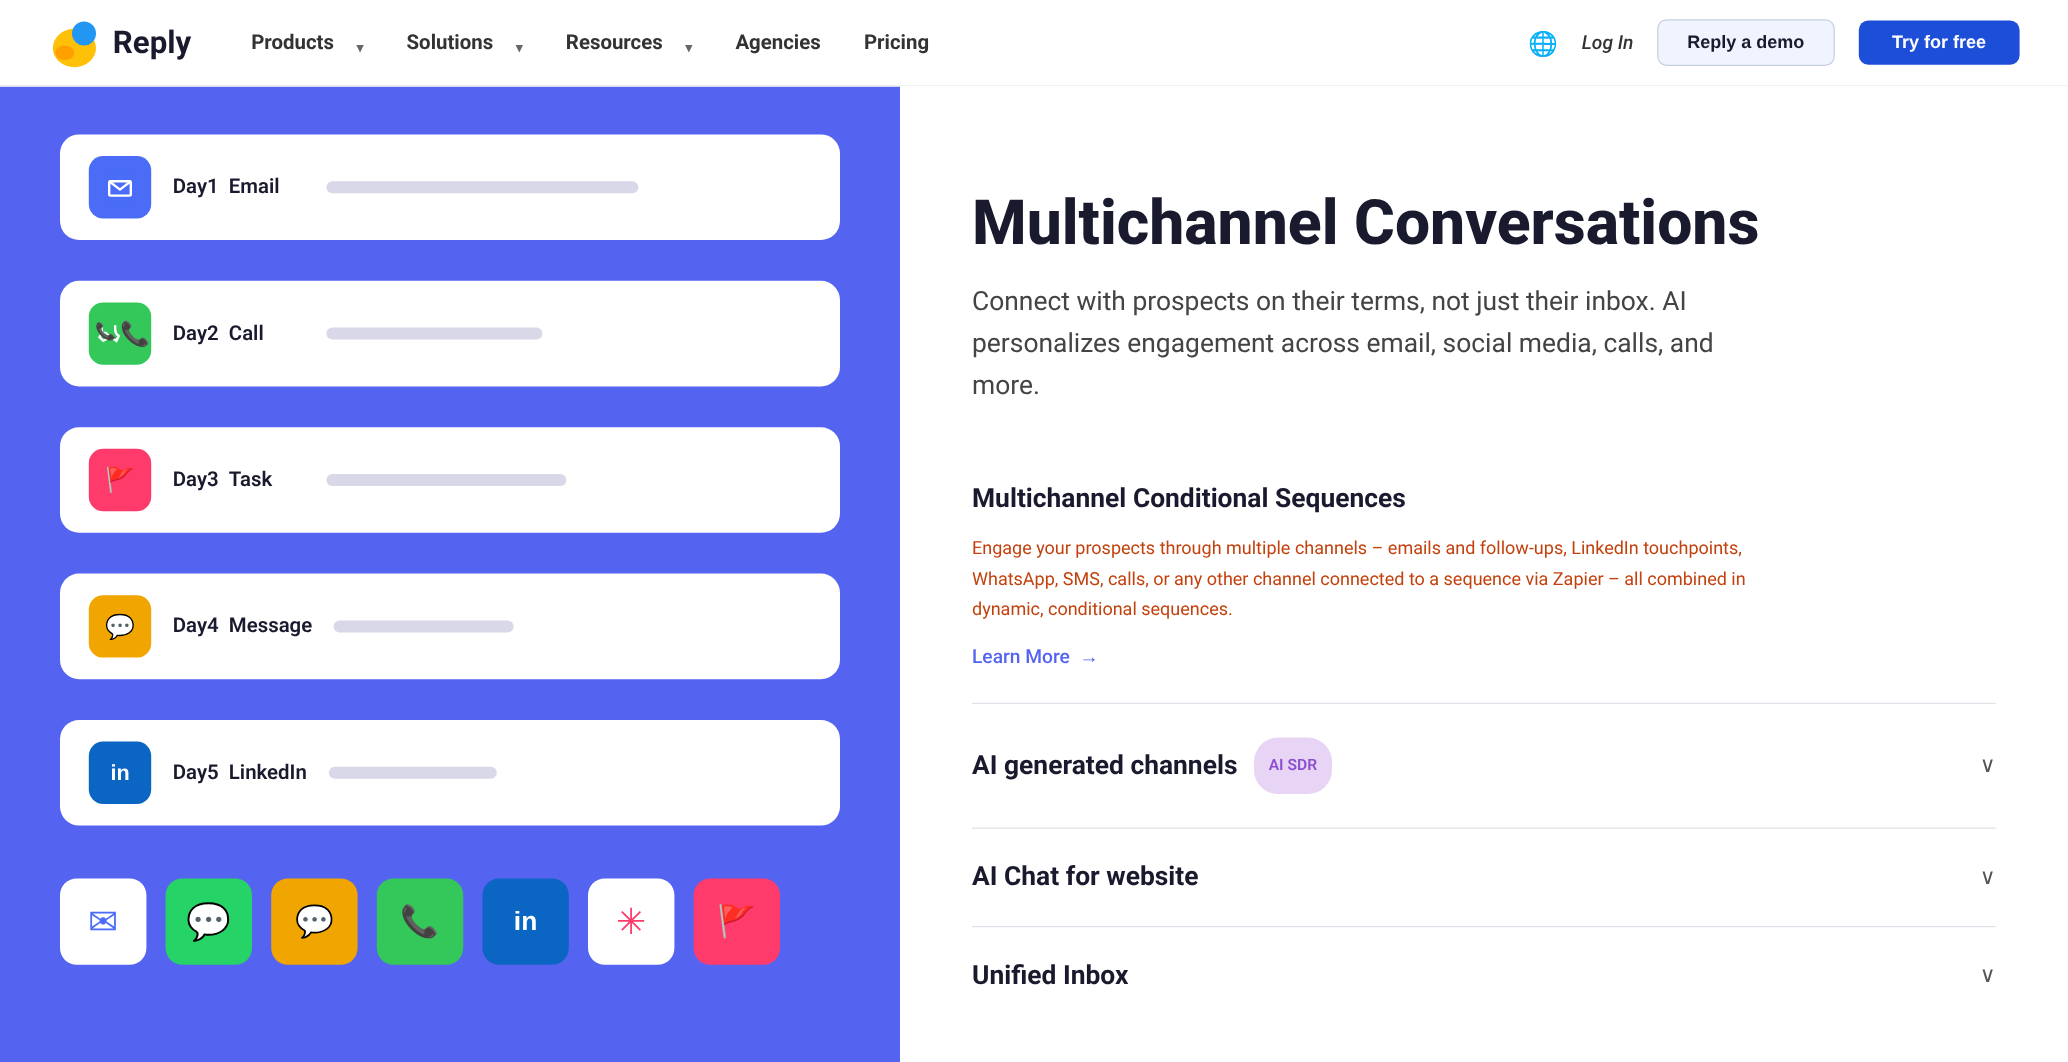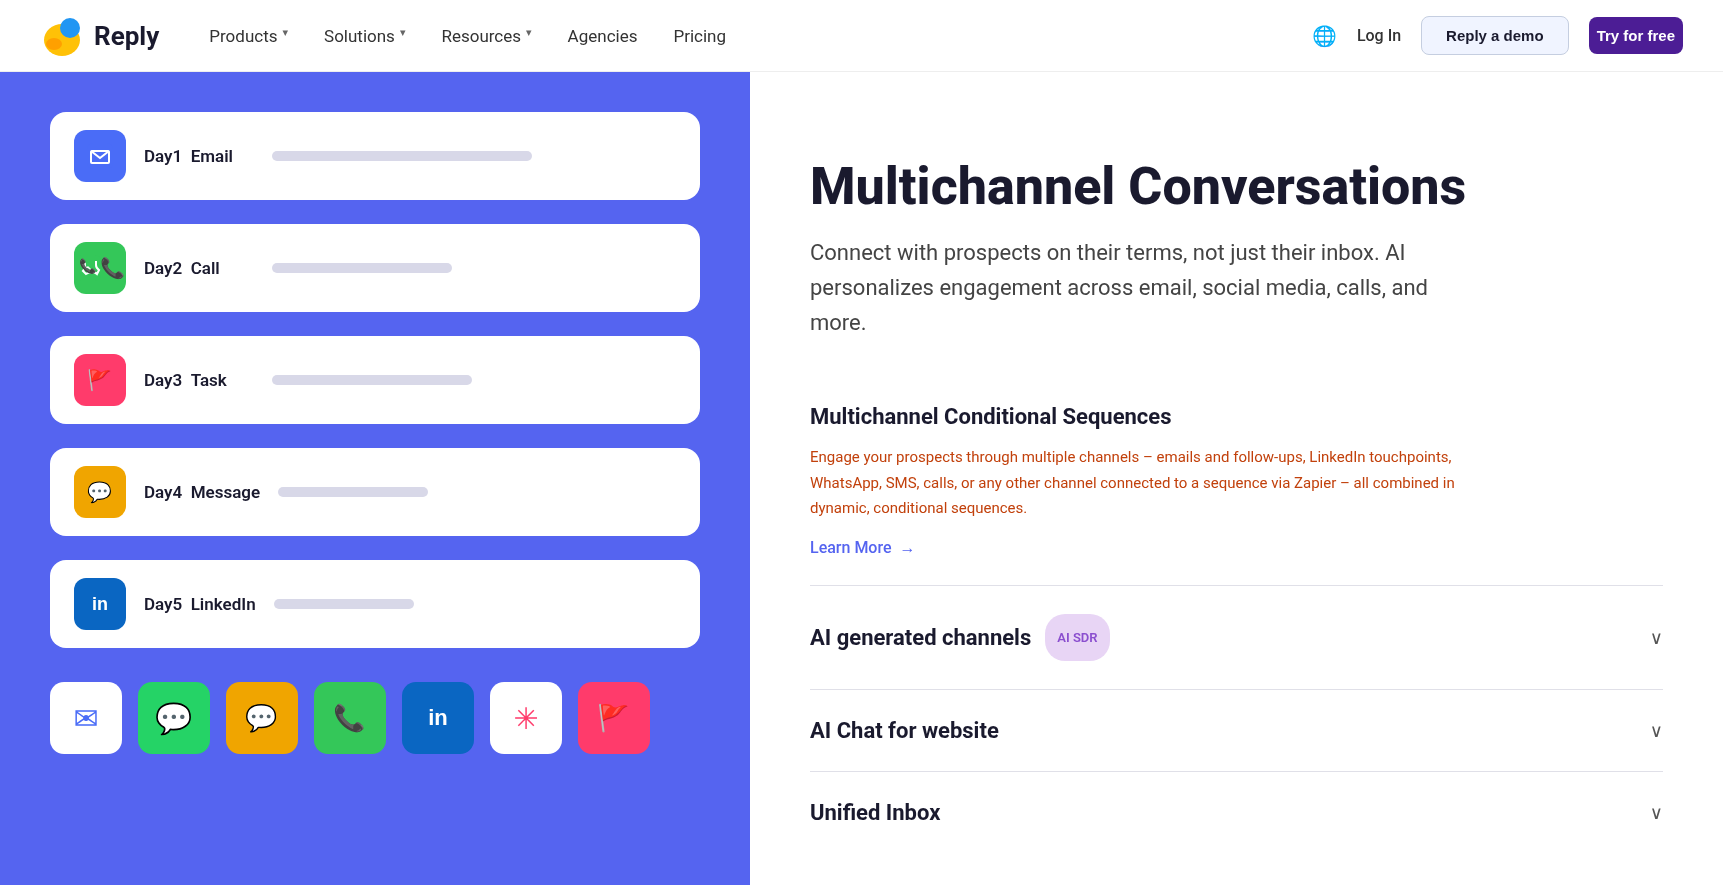--- a/index.html
+++ b/index.html
@@ -34,82 +34,83 @@
       color: #1a1a2e;
     }
     .nav {
       display: flex;
       align-items: center;
       gap: 36px;
       flex: 1;
     }
     .nav-item {
       display: flex;
-      align-items: flex-start;
-      gap: 5px;
+      align-items: flex-end;
+      gap: 19px;
       font-size: 17px;
       color: #333;
       cursor: pointer;
-      font-weight: 400;
+      font-weight: 700;
     }
     .nav-item .chevron {
       font-size: 11px;
       color: #666;
     }
     .header-right {
       display: flex;
       align-items: center;
       gap: 20px;
     }
     .globe-icon {
       font-size: 20px;
       color: #555;
       cursor: pointer;
     }
     .login-btn {
       font-size: 16px;
       color: #333;
       cursor: pointer;
       font-weight: 500;
+      font-style: italic;
     }
     .book-demo-btn {
       padding: 10px 24px;
       border: 1.5px solid #c5cee0;
       border-radius: 8px;
       background: #f0f4ff;
       color: #1a1a2e;
       font-size: 15px;
       font-weight: 600;
       cursor: pointer;
     }
     .try-free-btn {
-      padding: 10px 8px;
+      padding: 10px 28px;
       border-radius: 8px;
-      background: #4c1d95;
+      background: #1d4ed8;
       color: #fff;
       font-size: 15px;
       font-weight: 600;
       cursor: pointer;
       border: none;
     }
 
     
     .main {
       display: flex;
       height: calc(885px - 72px);
     }
 
     
     .left-panel {
       width: 750px;
       background: #5564f0;
       padding: 40px 50px;
       display: flex;
       flex-direction: column;
-      gap: 24px;
+      gap: 34px;
     }
     .sequence-card {
       background: #fff;
       border-radius: 16px;
       padding: 18px 24px;
       display: flex;
       align-items: center;
       gap: 18px;
     }
     .seq-icon {

